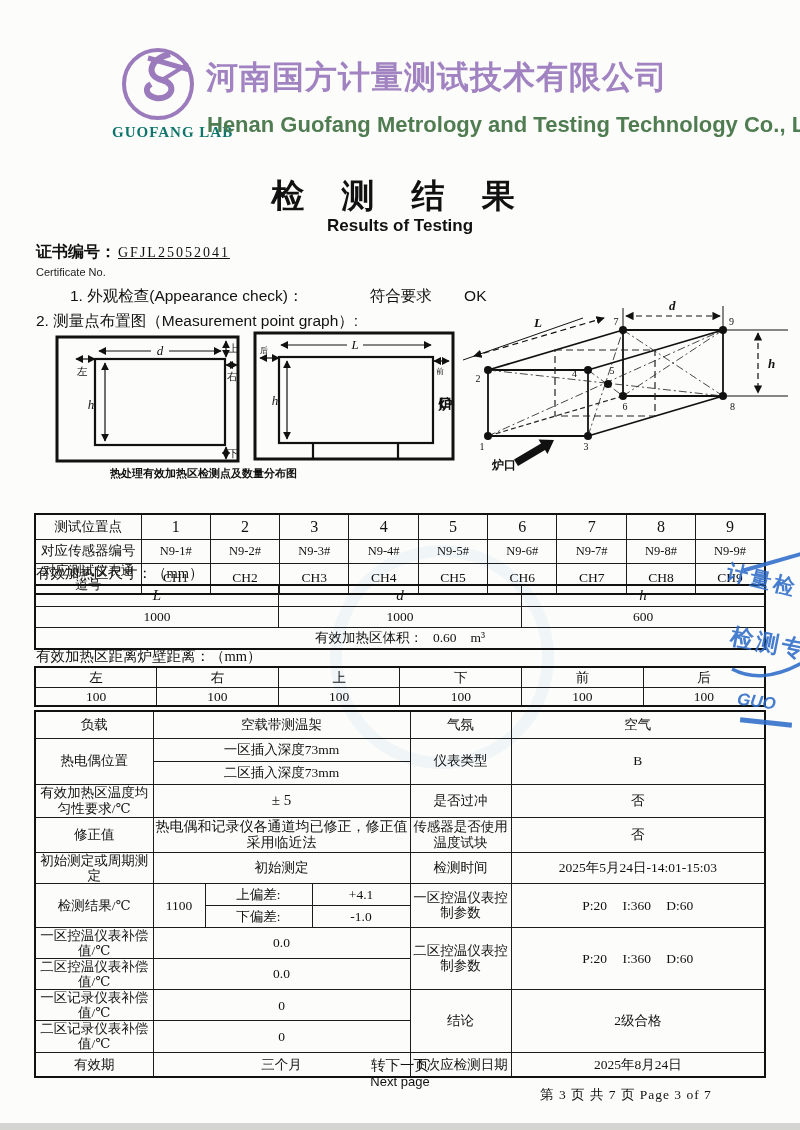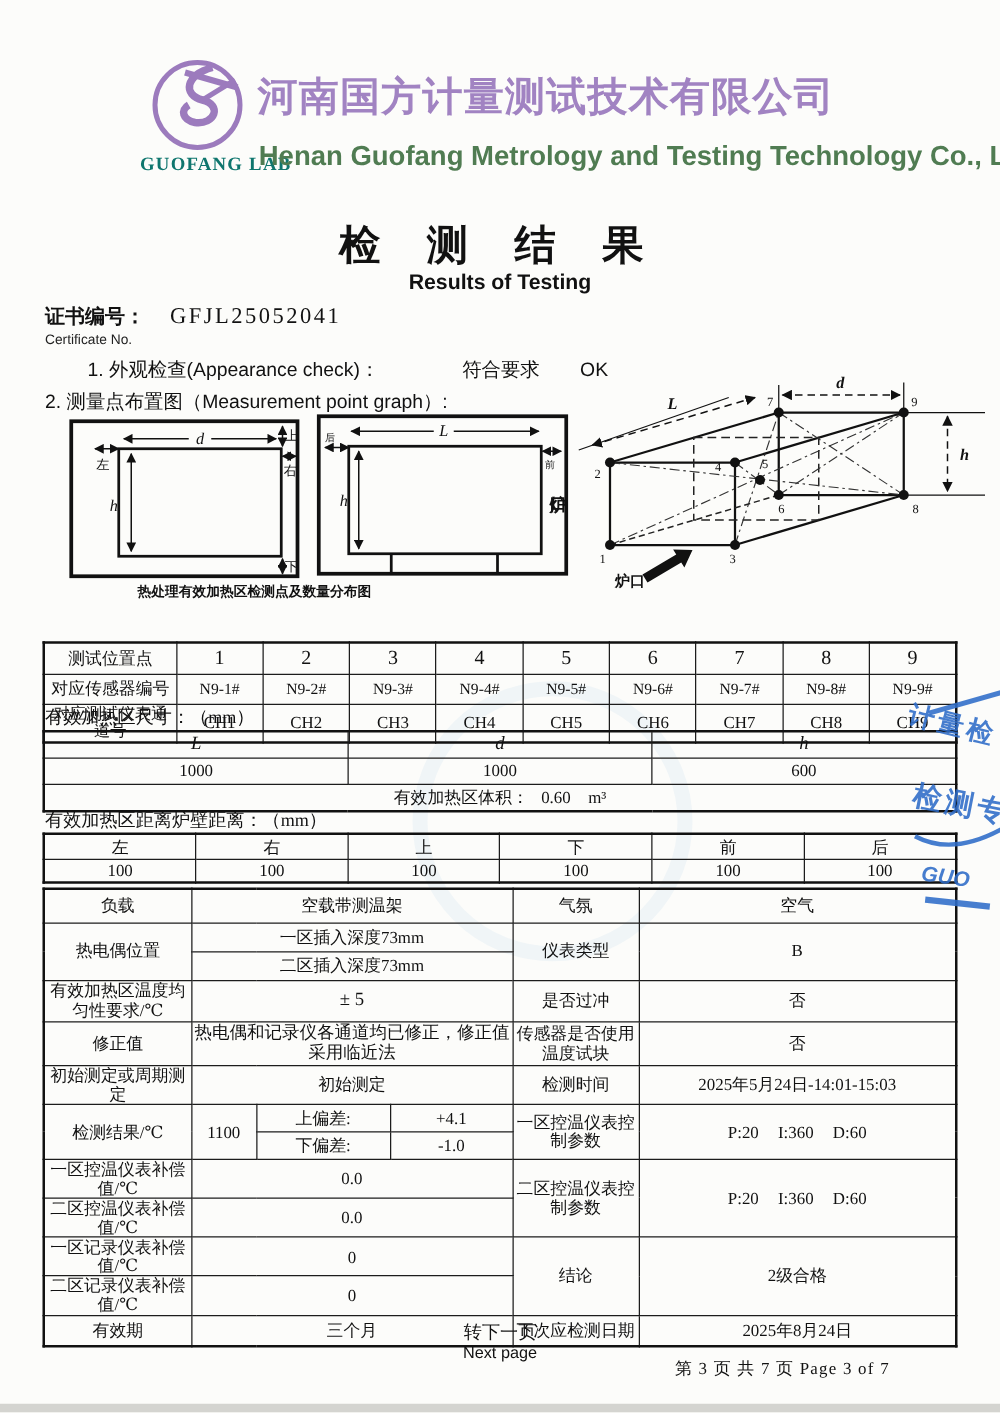--- a/index.html
+++ b/index.html
@@ -22,21 +22,21 @@
 
   
   .doc-title{position:absolute;left:0;top:174px;width:100%;text-align:center;
     font-size:33px;font-weight:bold;letter-spacing:14px;font-family:"Liberation Sans","DejaVu Sans",sans-serif;}
   .doc-subtitle{position:absolute;left:0;top:216px;width:100%;text-align:center;
     font-size:17px;font-weight:bold;font-family:"Liberation Sans","DejaVu Sans",sans-serif;}
 
   
   .cert-line{position:absolute;left:36px;top:242px;font-size:17px;}
   .cert-label{font-weight:bold;font-family:"Liberation Sans","DejaVu Sans",sans-serif;font-size:16px;}
-  .cert-number{font-size:18px;letter-spacing:2px;margin-left:20px;}
+  .cert-number{font-size:14px;letter-spacing:2px;margin-left:2px;text-decoration:underline;}
   .cert-sub{position:absolute;left:36px;top:266px;font-size:11px;color:#222;
     font-family:"Liberation Sans","DejaVu Sans",sans-serif;}
 
   .item-line{position:absolute;left:36px;font-size:15.5px;font-family:"Liberation Sans","DejaVu Sans",sans-serif;}
   .item1{top:286px;margin-left:34px;}
   .item2{top:311px;}
   .item1 .v1{margin-left:62px;font-family:"Liberation Serif","DejaVu Serif",serif;}
   .item1 .v2{margin-left:28px;}
 
   

